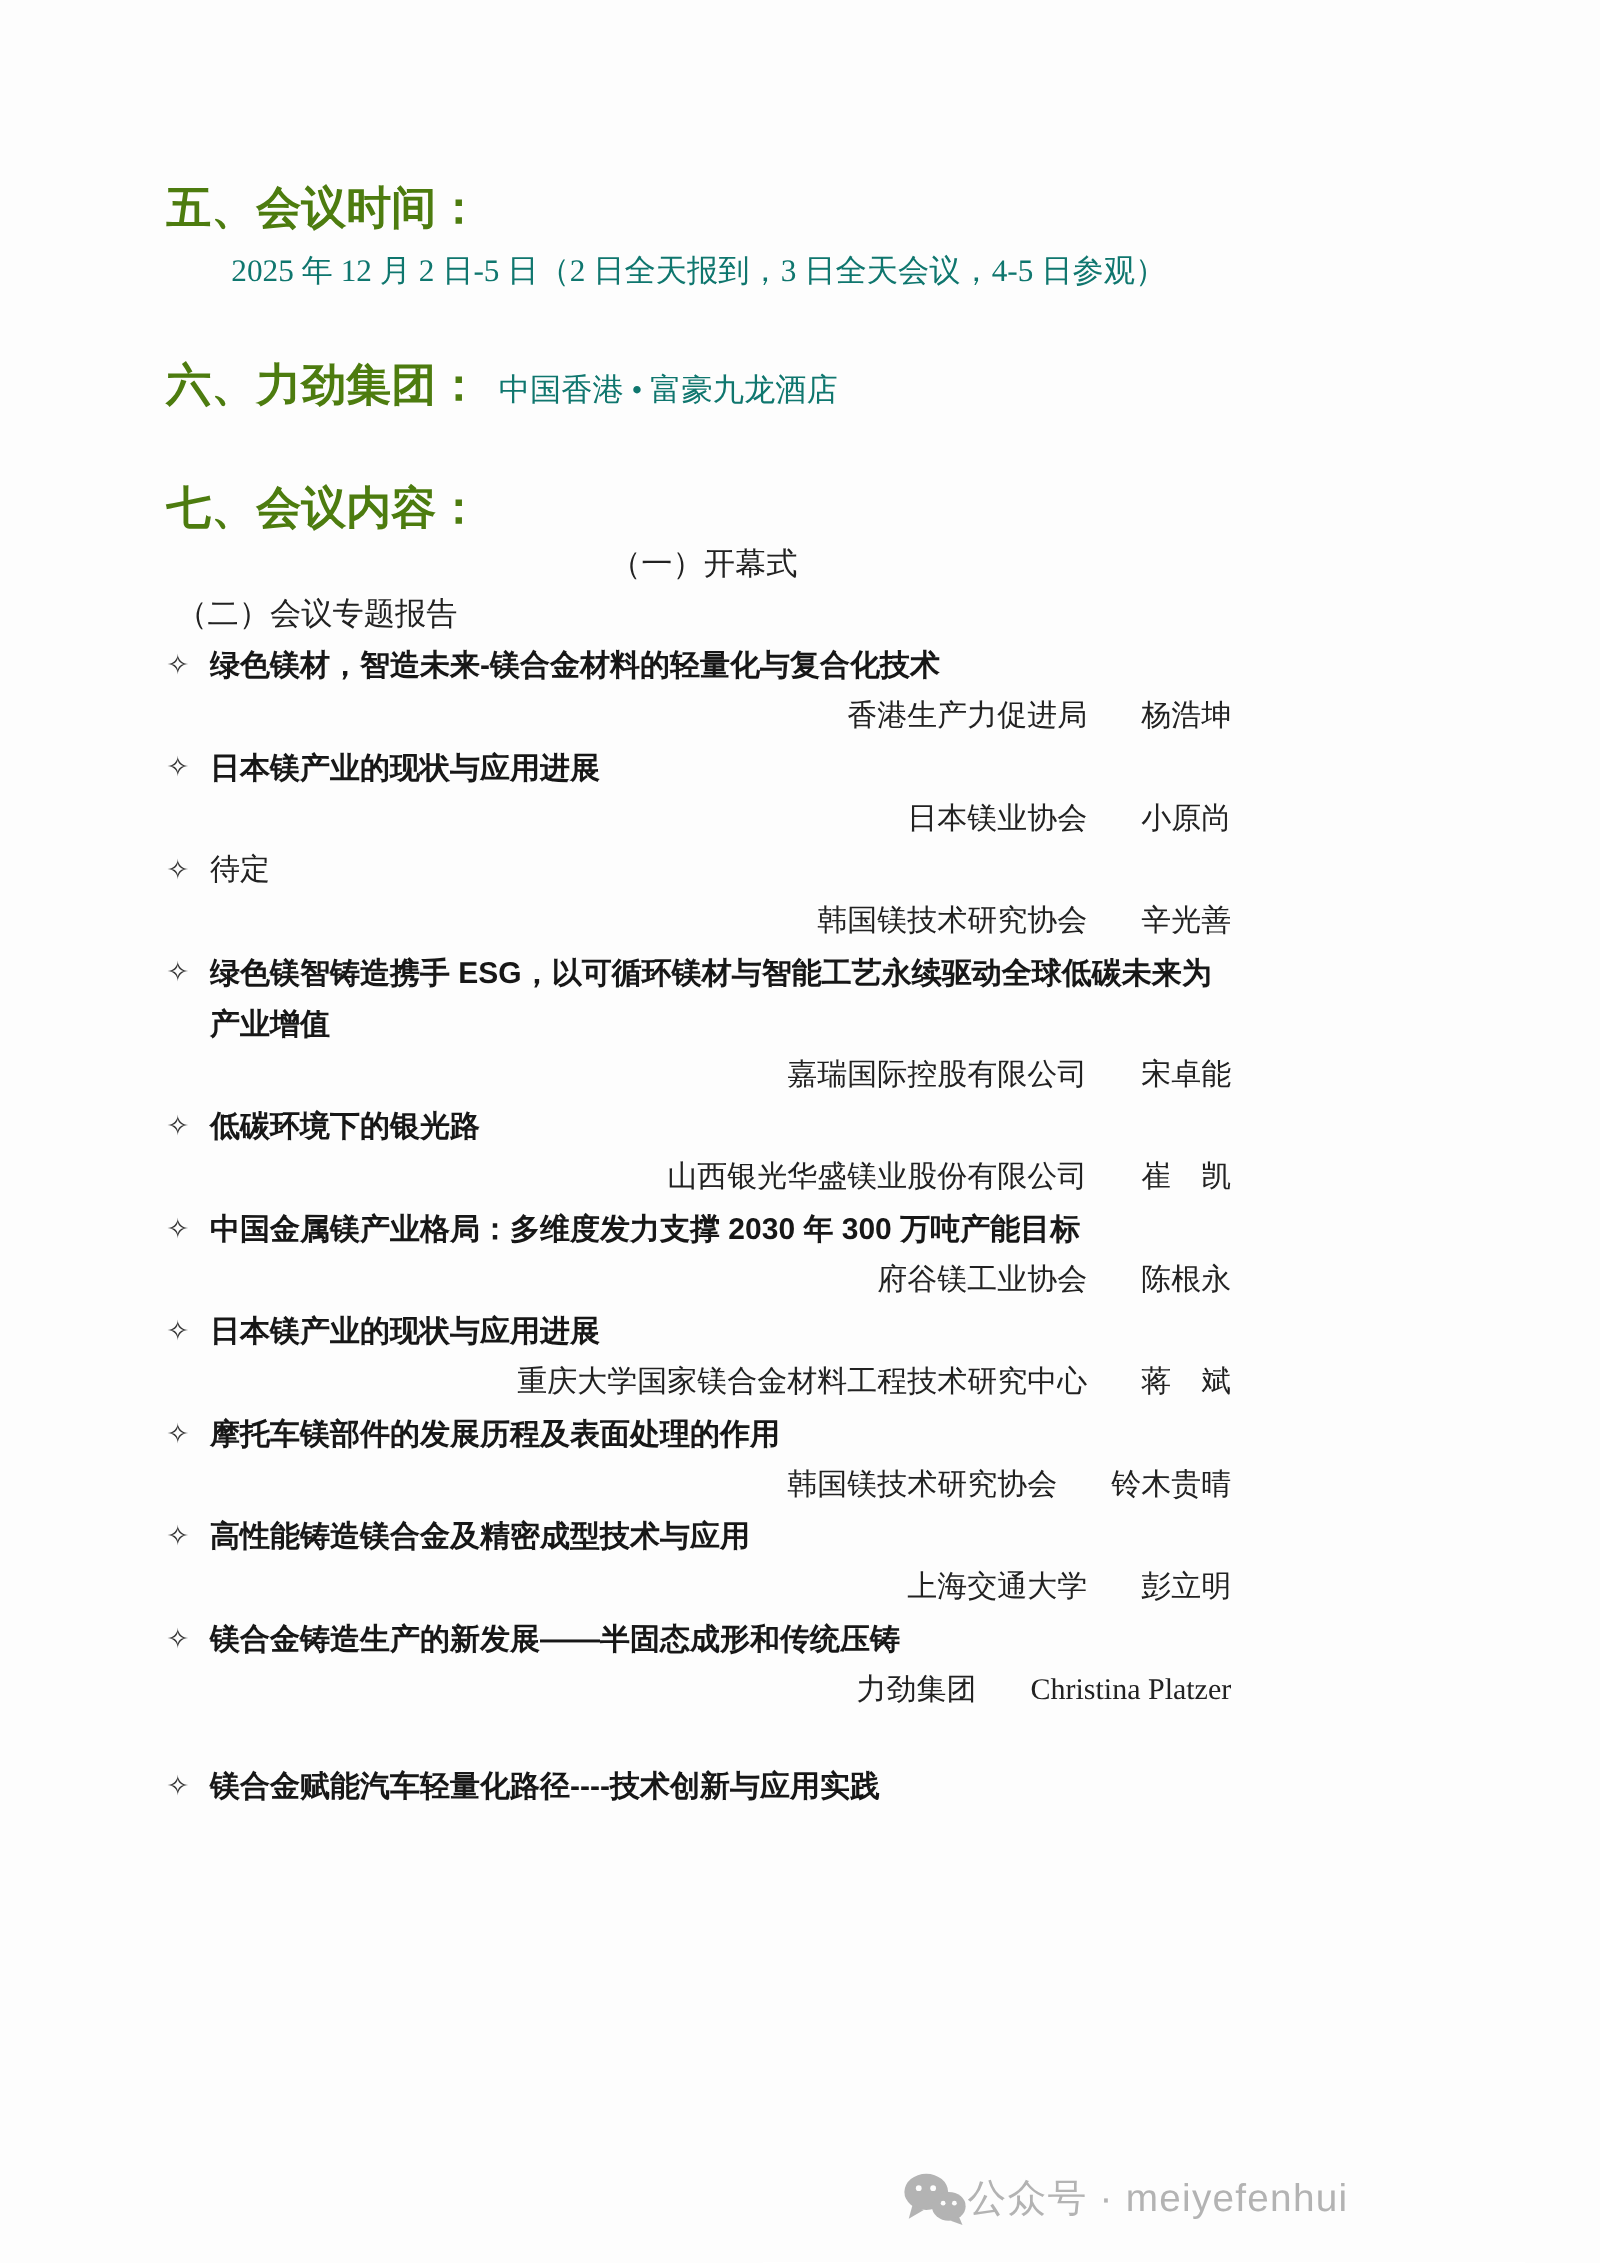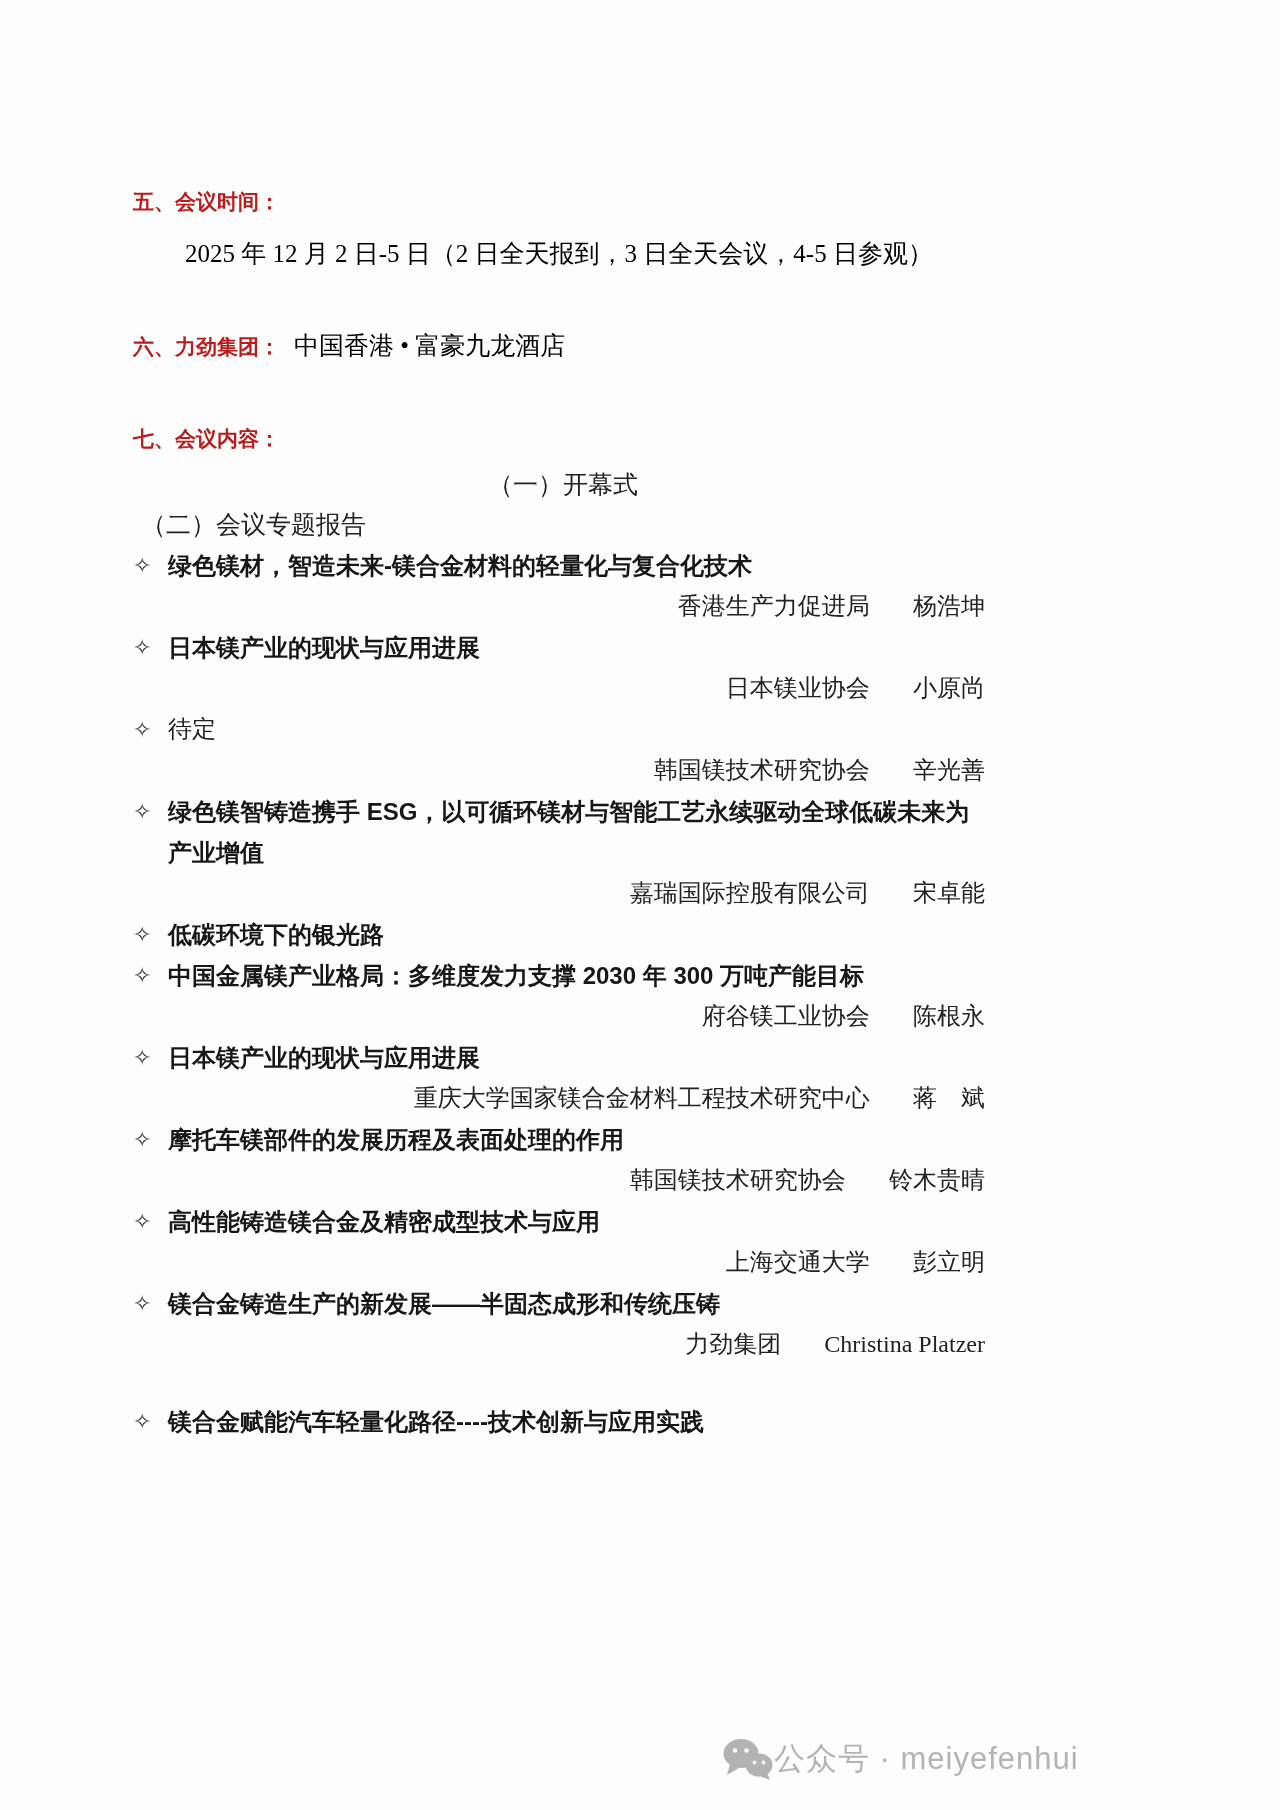--- a/index.html
+++ b/index.html
@@ -11,30 +11,29 @@
     margin: 0 auto;
     background: #fdfdfd;
     color: #1c1c1c;
     padding: 148px 295px 0 133px;
     font-family: "Liberation Serif", "DejaVu Serif", serif;
     overflow: hidden;
   }
   .heading {
     font-family: "Liberation Sans", "DejaVu Sans", sans-serif;
     font-weight: bold;
-    font-size: 21px;
+    font-size: 36px;
     line-height: 36px;
-    color: #b91c1c;
-    margin-top: 36px;
+    color: #4d7c0f;
   }
   .heading.inline { display: inline; }
   .body-text {
     font-size: 25px;
     line-height: 40px;
-    color: #000000;
+    color: #0f766e;
   }
   .date-line {
     margin-top: 14px;
     padding-left: 52px;
   }
   .sec-venue { margin-top: 52px; line-height: 40px; }
   .sec-venue .body-text { margin-left: 10px; }
   .sec-content { margin-top: 52px; }
   .sub-item {
     font-size: 25px;
@@ -145,20 +144,23 @@
     </div>
     <div class="agenda-speaker">
       <span>嘉瑞国际控股有限公司</span><span class="sp-name">宋卓能</span>
     </div>
   </div>
 
   <div class="agenda-item">
     <div class="agenda-title">
       <span class="bullet">✧</span>
       <span class="title-text">低碳环境下的银光路</span>
+    </div>
+    <div class="agenda-speaker">
+      <span>山西银光华盛镁业股份有限公司</span><span class="sp-name">崔　凯</span>
     </div>
   </div>
 
   <div class="agenda-item">
     <div class="agenda-title">
       <span class="bullet">✧</span>
       <span class="title-text">中国金属镁产业格局：多维度发力支撑 2030 年 300 万吨产能目标</span>
     </div>
     <div class="agenda-speaker">
       <span>府谷镁工业协会</span><span class="sp-name">陈根永</span>

